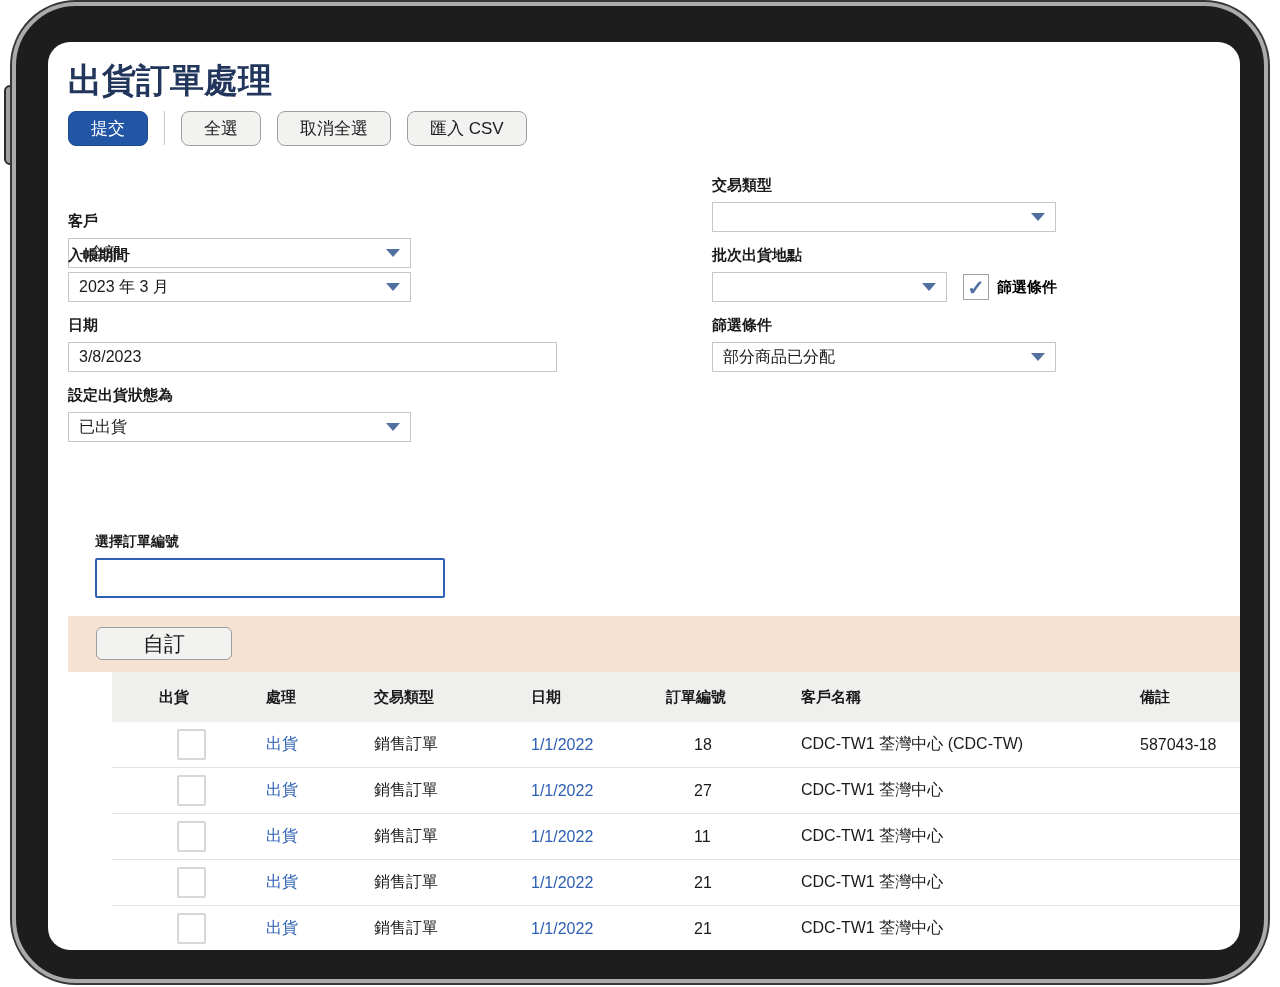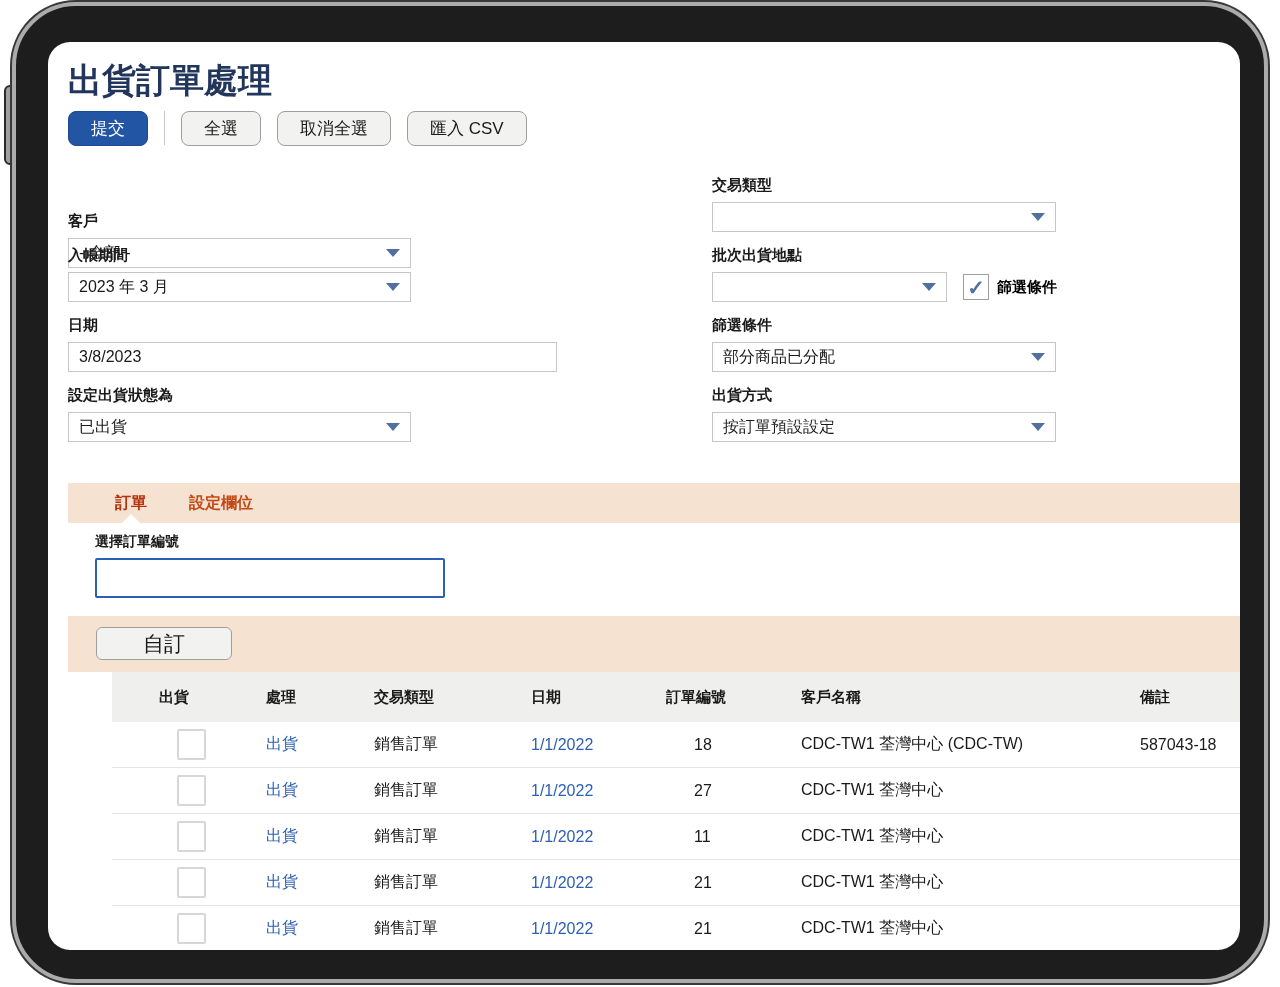--- a/index.html
+++ b/index.html
@@ -159,37 +159,21 @@
     </div>
 
     <div class="field f-status">
       <span class="flabel">設定出貨狀態為</span>
       <div class="select">
         <span>已出貨</span>
         <span class="caret"></span>
       </div>
     </div>
 
-    <div class="field f-method">
-      <span class="flabel">出貨方式</span>
-      <div class="select">
-        <span>按訂單預設設定</span>
-        <span class="caret"></span>
-      </div>
-    </div>
-
-    <div class="tabbar">
-      <div class="tab tab-orders">
-        <span>訂單</span>
-        <div class="notch"></div>
-      </div>
-      <div class="tab tab-fields">
-        <span>設定欄位</span>
-      </div>
-    </div>
+
 
     <span class="order-label">選擇訂單編號</span>
     <input class="order-input" value="" style="">
 
     <div class="band2">
       <button class="btn btn-secondary customize-btn">自訂</button>
     </div>
 
     <div class="table">
       <div class="thead">

